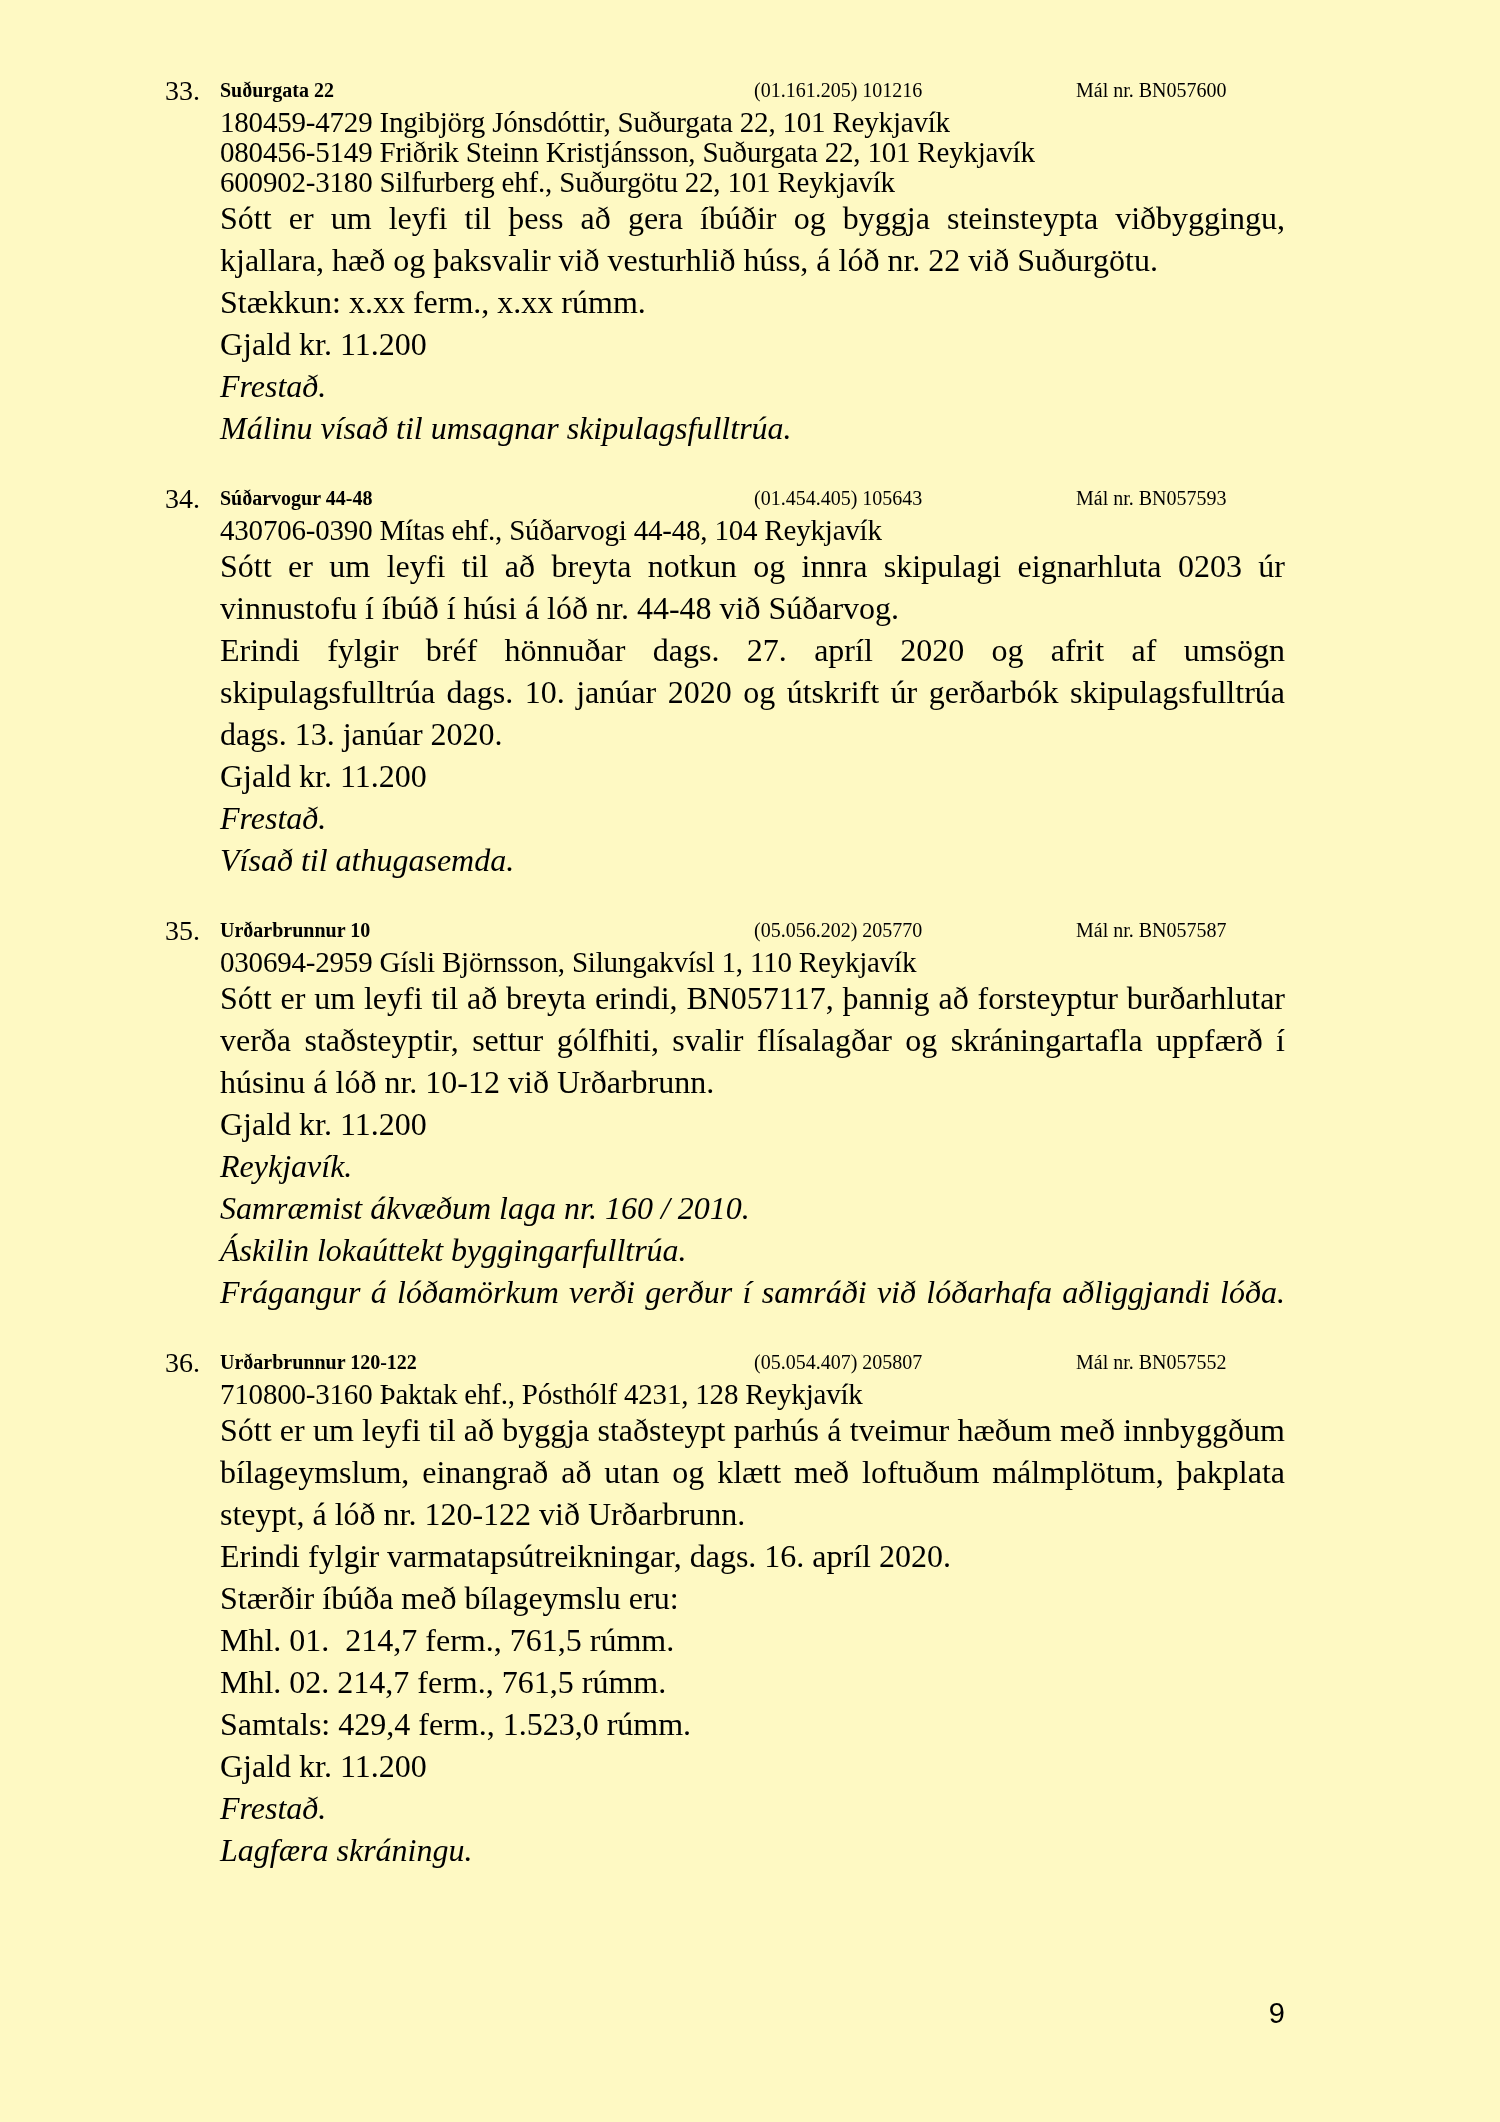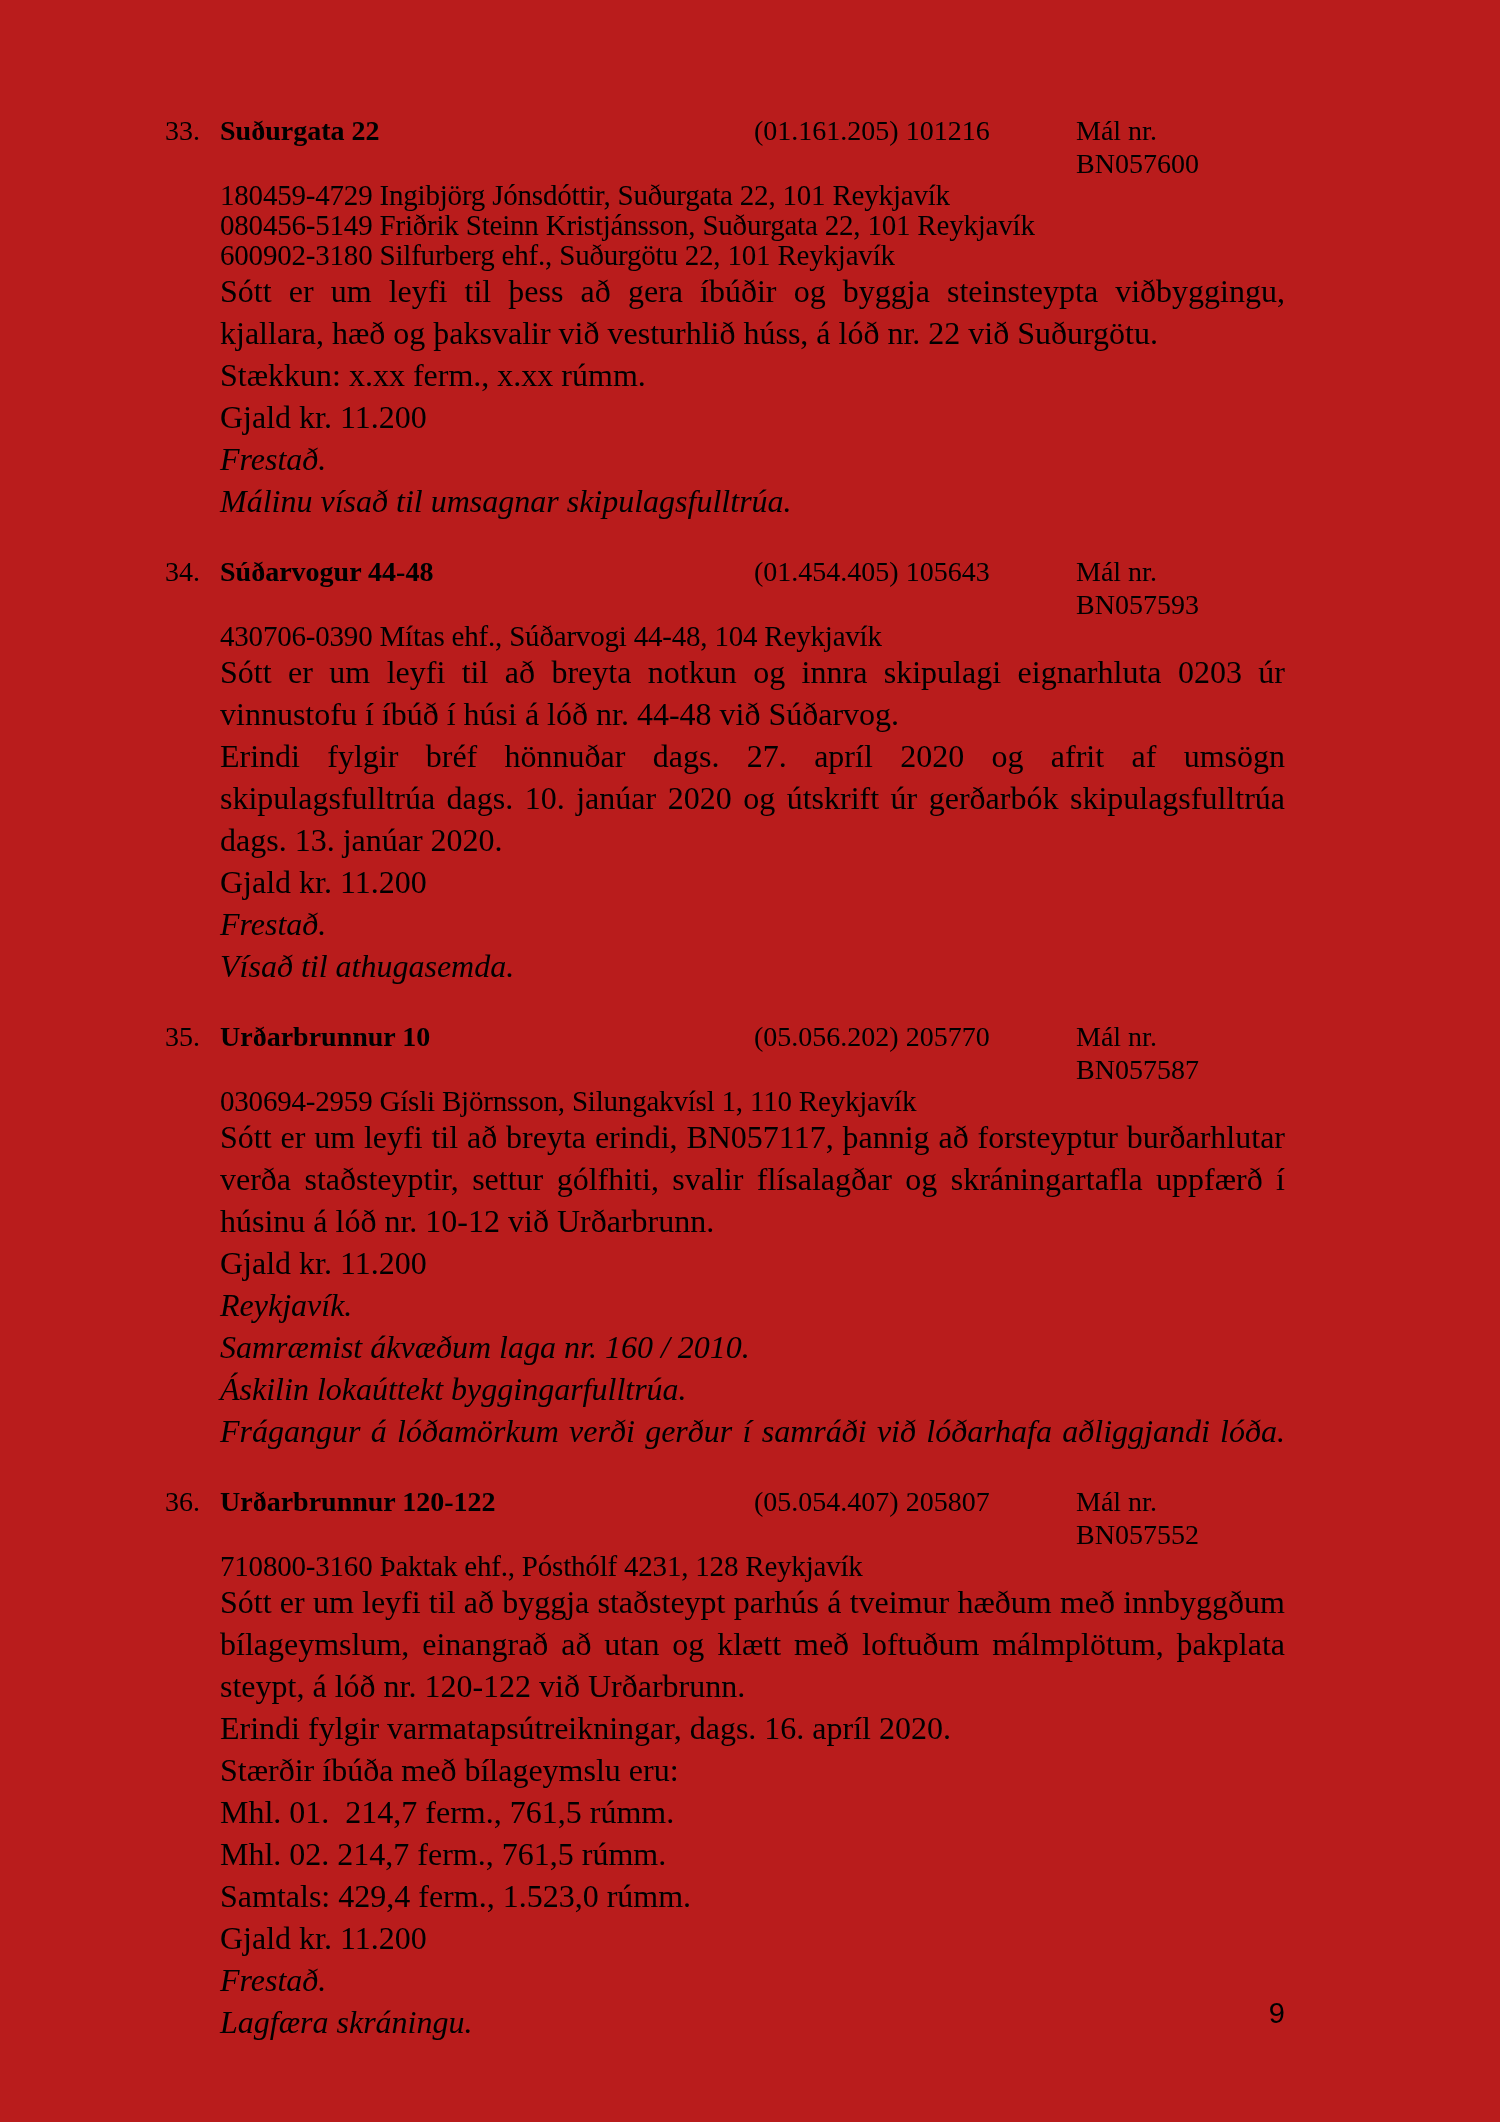--- a/index.html
+++ b/index.html
@@ -4,43 +4,43 @@
 <style>
   html, body {
     margin: 0;
     padding: 0;
     background: #ffffff;
   }
   .page {
     position: relative;
     width: 1500px;
     height: 2122px;
-    background: #b91c1c;
+    background: #fef9c3;
     box-sizing: border-box;
-    padding: 114px 215px 0 165px;
+    padding: 74px 215px 0 165px;
     font-family: "Liberation Serif", "DejaVu Serif", serif;
     color: #000000;
     overflow: hidden;
   }
   .case-item {
     position: relative;
     padding-left: 55px;
     margin-bottom: 33px;
   }
   .case-number {
     position: absolute;
     left: 0;
     top: 0;
     font-size: 28px;
     line-height: 33px;
   }
   .case-header {
     display: flex;
     align-items: baseline;
-    font-size: 28px;
+    font-size: 20px;
     line-height: 33px;
   }
   .h-title {
     width: 534px;
     font-weight: bold;
   }
   .h-case {
     width: 322px;
   }
   .h-mal {

